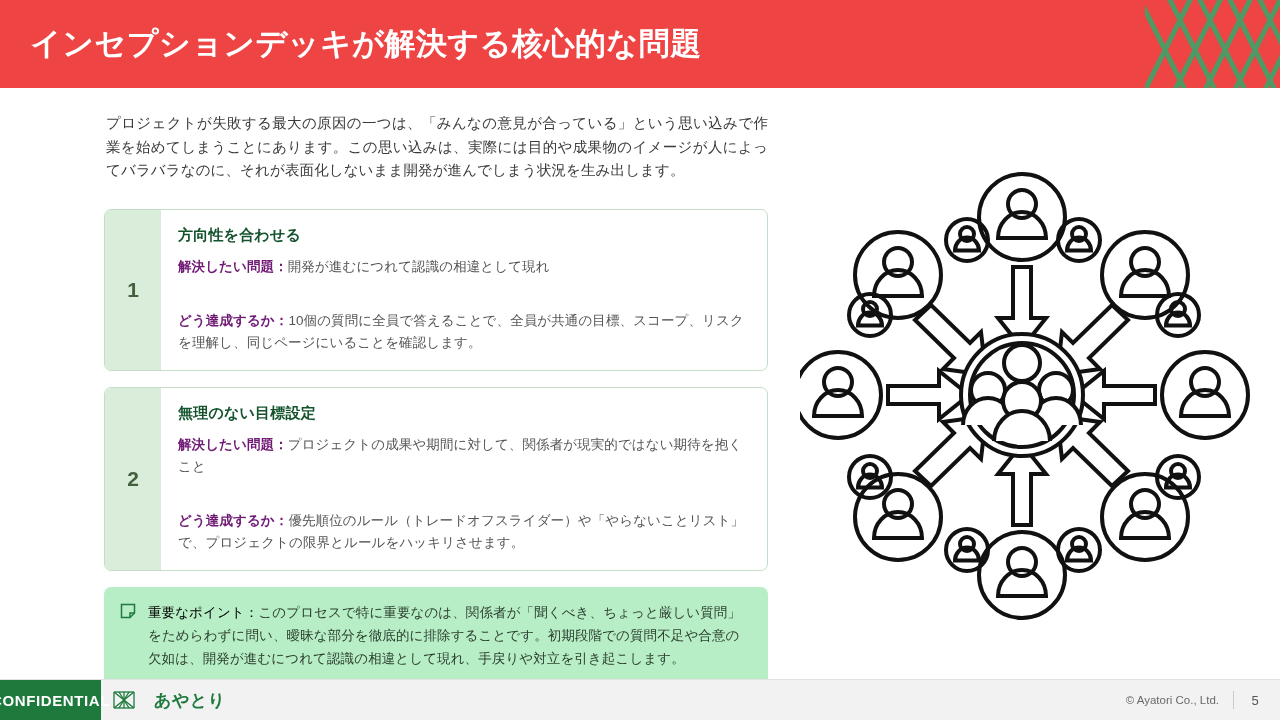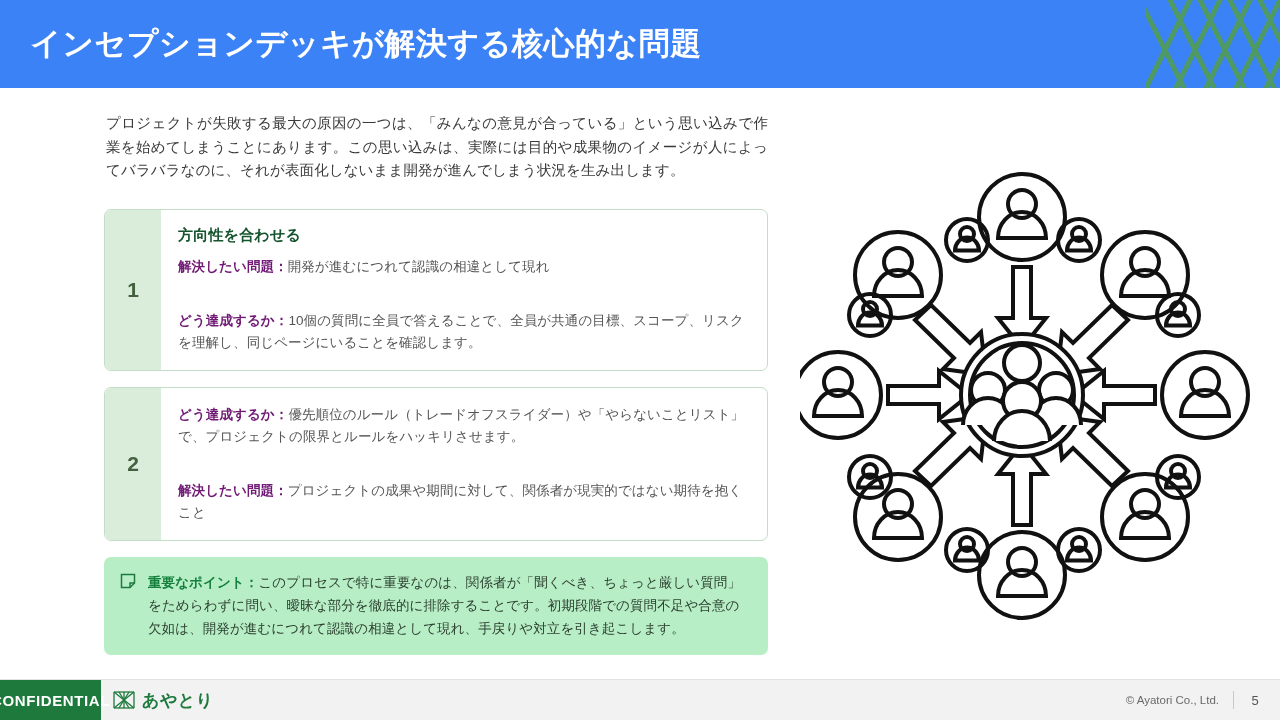--- a/index.html
+++ b/index.html
@@ -21,21 +21,21 @@
     background: #ffffff;
   }
 
   
   .header {
     position: absolute;
     left: 0;
     top: 0;
     width: 1280px;
     height: 88px;
-    background: #3b82f6;
+    background: #ef4444;
     overflow: hidden;
   }
   .header-pattern {
     position: absolute;
     right: 0;
     top: 0;
     width: 135px;
     height: 88px;
     opacity: 1;
   }
@@ -128,22 +128,22 @@
     padding-top: 2px;
   }
   .callout-text {
     flex: 1 1 auto;
     font-size: 13.5px;
     line-height: 23px;
     color: #2d4030;
     letter-spacing: 0.1px;
   }
   .callout-text .lbl {
-    font-weight: bold;
-    color: #15803d;
+    font-weight: normal;
+    color: #000000;
   }
 
   
   .diagram {
     position: absolute;
     left: 800px;
     top: 105px;
     width: 460px;
     height: 560px;
   }
@@ -180,20 +180,21 @@
     height: 40px;
     display: flex;
     align-items: center;
     gap: 6px;
   }
   .brand-name {
     font-size: 17px;
     font-weight: bold;
     color: #1d7a3c;
     letter-spacing: 0.5px;
+    margin-left: 12px;
   }
   .footer-right {
     position: absolute;
     right: 18px;
     top: 0;
     height: 40px;
     display: flex;
     align-items: center;
     gap: 14px;
     font-size: 11.5px;
@@ -247,25 +248,26 @@
         </div>
         <div class="card-row">
           <span class="lbl">どう達成するか：</span><span>10個の質問に全員で答えることで、全員が共通の目標、スコープ、リスクを理解し、同じページにいることを確認します。</span>
         </div>
       </div>
     </div>
 
     <div class="card">
       <div class="card-num">2</div>
       <div class="card-body">
+        <div class="card-title">無理のない目標設定</div>
+        <div class="card-row">
+          <span class="lbl">解決したい問題：</span><span>プロジェクトの成果や期間に対して、関係者が現実的ではない期待を抱くこと</span>
+        </div>
         <div class="card-row">
           <span class="lbl">どう達成するか：</span><span>優先順位のルール（トレードオフスライダー）や「やらないことリスト」で、プロジェクトの限界とルールをハッキリさせます。</span>
-        </div>
-        <div class="card-row">
-          <span class="lbl">解決したい問題：</span><span>プロジェクトの成果や期間に対して、関係者が現実的ではない期待を抱くこと</span>
         </div>
       </div>
     </div>
 
     <div class="callout">
       <div class="callout-icon">
         <svg width="16" height="16" viewBox="0 0 16 16" fill="none" stroke="#1d7a3c" stroke-width="1.5">
           <path d="M1.5 1.5 H14.5 V10 L10 14.5 H1.5 Z"></path>
           <path d="M14.3 10 H10 V14.3"></path>
         </svg>

